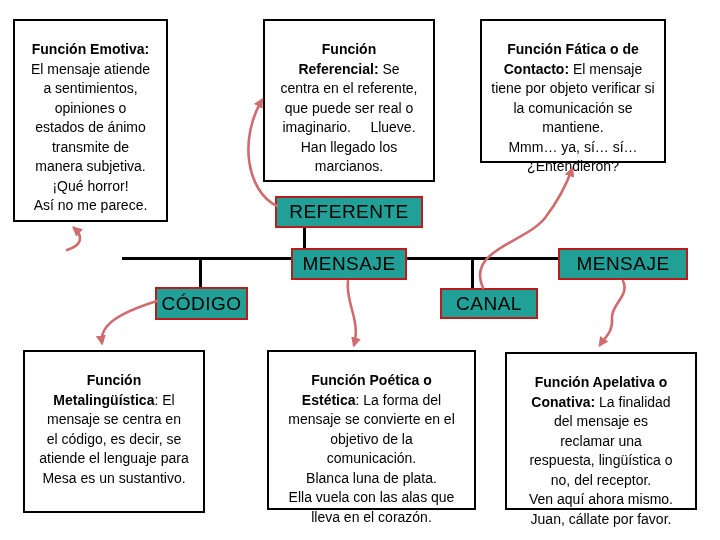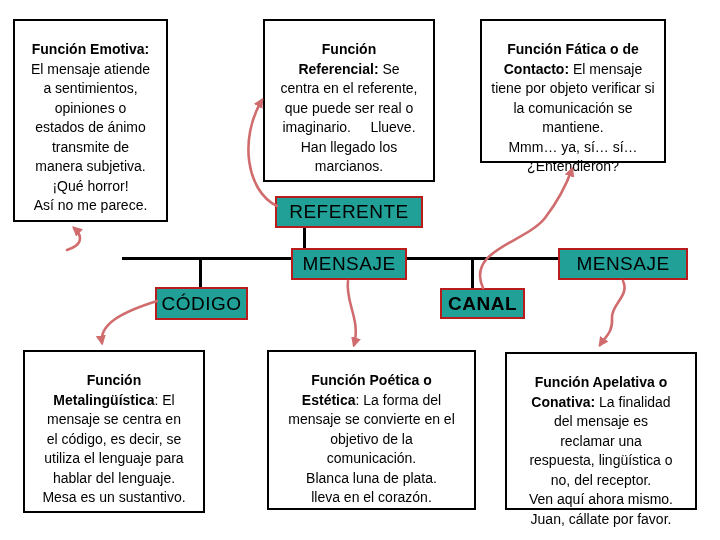--- a/index.html
+++ b/index.html
@@ -30,21 +30,21 @@
   #referencial    {left:263px; top:19px;  width:172px; height:163px;}
   #fatica         {left:480px; top:19px;  width:186px; height:144px;}
   #metalinguistica{left:23px;  top:350px; width:182px; height:163px;}
   #poetica        {left:267px; top:350px; width:209px; height:160px;}
   #apelativa      {left:505px; top:352px; width:192px; height:158px;}
   #n-referente{left:275px; top:196px; width:148px; height:32px;}
   #n-emisor   {left:25px;  top:249px; width:97px;  height:29px;}
   #n-mensaje  {left:291px; top:248px; width:116px; height:32px;text-align:right;}
   #n-receptor {left:558px; top:248px; width:130px; height:32px;}
   #n-codigo   {left:155px; top:287px; width:93px;  height:33px;}
-  #n-canal    {left:440px; top:288px; width:85px;  height:31px;font-weight:bold;}
+  #n-canal    {left:440px; top:288px; width:98px;  height:31px;}
   #l-main     {left:122px; top:257px; width:437px; height:3px;}
   #l-referente{left:303px; top:228px; width:3px;   height:30px;}
   #l-codigo   {left:199px; top:259px; width:3px;   height:29px;}
   #l-canal    {left:471px; top:259px; width:3px;   height:30px;}
 </style>
 </head>
 <body>
 
 <div id="slide">
 
@@ -86,31 +86,31 @@
       <div class="line"><span>la comunicación se</span></div>
       <div class="line"><span>mantiene.</span></div>
       <div class="line"><span class="i">Mmm… ya, sí… sí…</span></div>
       <div class="line"><span class="i">¿Entendieron?</span></div>
     </div>
   <div class="wbox" id="metalinguistica">
       <div class="line"><span class="b">Función</span></div>
       <div class="line"><span class="b">Metalingüística</span><span>: El</span></div>
       <div class="line"><span>mensaje se centra en</span></div>
       <div class="line"><span>el código, es decir, se</span></div>
-      <div class="line"><span>utiliza el lenguaje para</span></div>
-      <div class="line"><span>hablar del lenguaje.</span></div>
+      <div class="line"><span>atiende el lenguaje para</span></div>
       <div class="line"><span class="i">Mesa es un sustantivo.</span></div>
     </div>
   <div class="wbox" id="poetica">
       <div class="line"><span class="b">Función Poética o</span></div>
       <div class="line"><span class="b">Estética</span><span>: La forma del</span></div>
       <div class="line"><span>mensaje se convierte en el</span></div>
       <div class="line"><span>objetivo de la</span></div>
       <div class="line"><span>comunicación.</span></div>
       <div class="line"><span class="i">Blanca luna de plata.</span></div>
+      <div class="line"><span class="i">Ella vuela con las alas que</span></div>
       <div class="line"><span class="i">lleva en el corazón.</span></div>
     </div>
   <div class="wbox" id="apelativa">
       <div class="line"><span class="b">Función Apelativa o</span></div>
       <div class="line"><span class="b">Conativa:</span><span> La finalidad</span></div>
       <div class="line"><span>del mensaje es</span></div>
       <div class="line"><span>reclamar una</span></div>
       <div class="line"><span>respuesta, lingüística o</span></div>
       <div class="line"><span>no, del receptor.</span></div>
       <div class="line"><span class="i">Ven aquí ahora mismo.</span></div>

